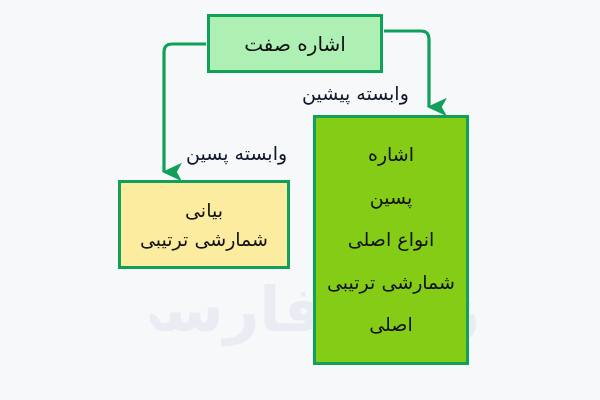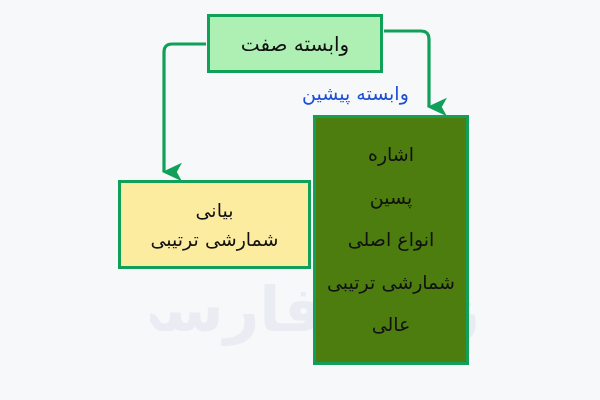--- a/index.html
+++ b/index.html
@@ -61,47 +61,47 @@
     left: 207px;
     top: 14px;
     width: 176px;
     height: 59px;
     background: #aef0b4;
     font-size: 20px;
   }
   .node-left {
     left: 118px;
     top: 180px;
-    width: 193px;
+    width: 172px;
     height: 89px;
     background: #fbeca0;
     font-size: 19px;
   }
   .node-right {
     left: 313px;
     top: 115px;
     width: 156px;
     height: 250px;
-    background: #4d7c0f;
+    background: #84cc16;
     font-size: 19px;
     justify-content: space-evenly;
     padding: 6px 8px;
   }
   .node-line {
     line-height: 1.5;
     white-space: nowrap;
   }
   .node-right .node-line {
     line-height: 1.25;
   }
   .edge-label {
     position: absolute;
     direction: rtl;
     white-space: nowrap;
-    color: #1d4ed8;
+    color: #0f172a;
     font-size: 19px;
     background: transparent;
   }
   .edge-label-left {
     left: 186px;
     top: 142px;
   }
   .edge-label-right {
     left: 302px;
     top: 82px;
@@ -118,31 +118,32 @@
     <defs>
       <marker id="arrowhead" markerWidth="7" markerHeight="7" refX="3.2" refY="5.6" orient="auto" markerUnits="strokeWidth">
         <path d="M 0.3 0 L 3.2 6.2 L 6.1 0 L 3.2 1.6 Z" fill="#10a05a"></path>
       </marker>
     </defs>
     <path d="M 206 44 L 172 44 Q 164 44 164 52 L 164 172" fill="none" stroke="#10a05a" stroke-width="3.2" stroke-linecap="butt" marker-end="url(#arrowhead)"></path>
     <path d="M 384 31 L 421 31 Q 429 31 429 39 L 429 107" fill="none" stroke="#10a05a" stroke-width="3.2" stroke-linecap="butt" marker-end="url(#arrowhead)"></path>
   </svg>
 
   <div class="node node-root">
-    <div class="node-line">وابسته صفت</div>
+    <div class="node-line">اشاره صفت</div>
   </div>
 
+  <div class="edge-label edge-label-left">وابسته پسین</div>
   <div class="edge-label edge-label-right">وابسته پیشین</div>
 
   <div class="node node-left">
     <div class="node-line">بیانی</div>
     <div class="node-line">شمارشی ترتیبی</div>
   </div>
 
   <div class="node node-right">
     <div class="node-line">اشاره</div>
     <div class="node-line">پسین</div>
     <div class="node-line">انواع اصلی</div>
     <div class="node-line">شمارشی ترتیبی</div>
-    <div class="node-line">عالی</div>
+    <div class="node-line">اصلی</div>
   </div>
 
 </div>
 
 </body></html>

